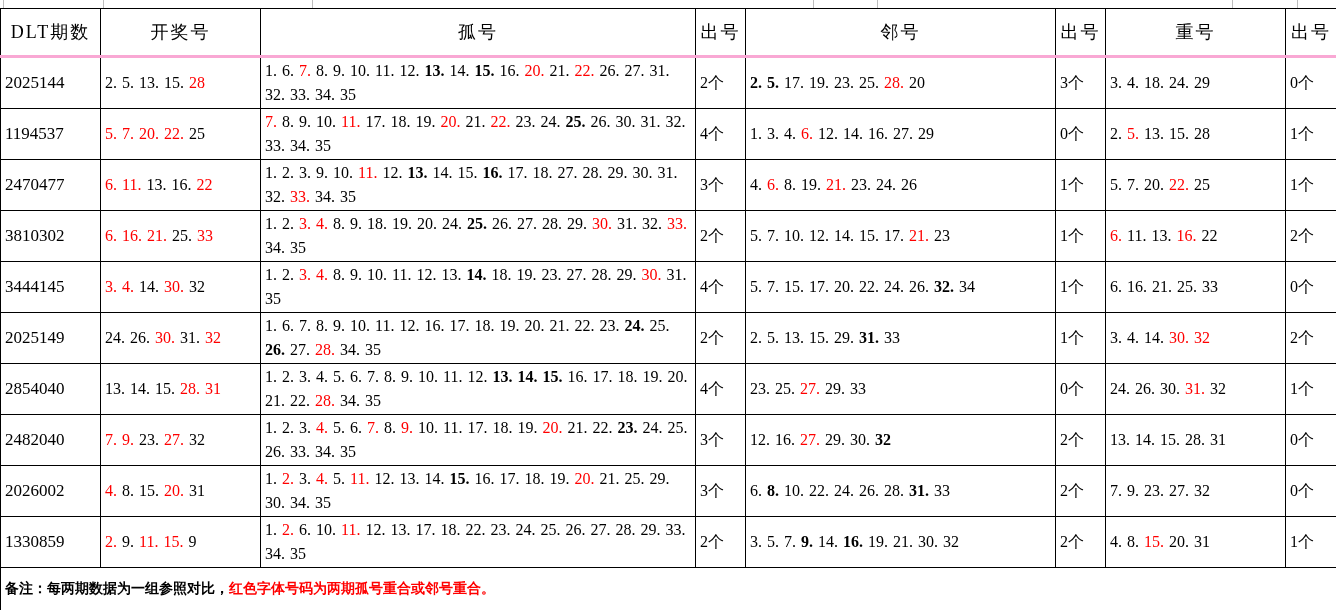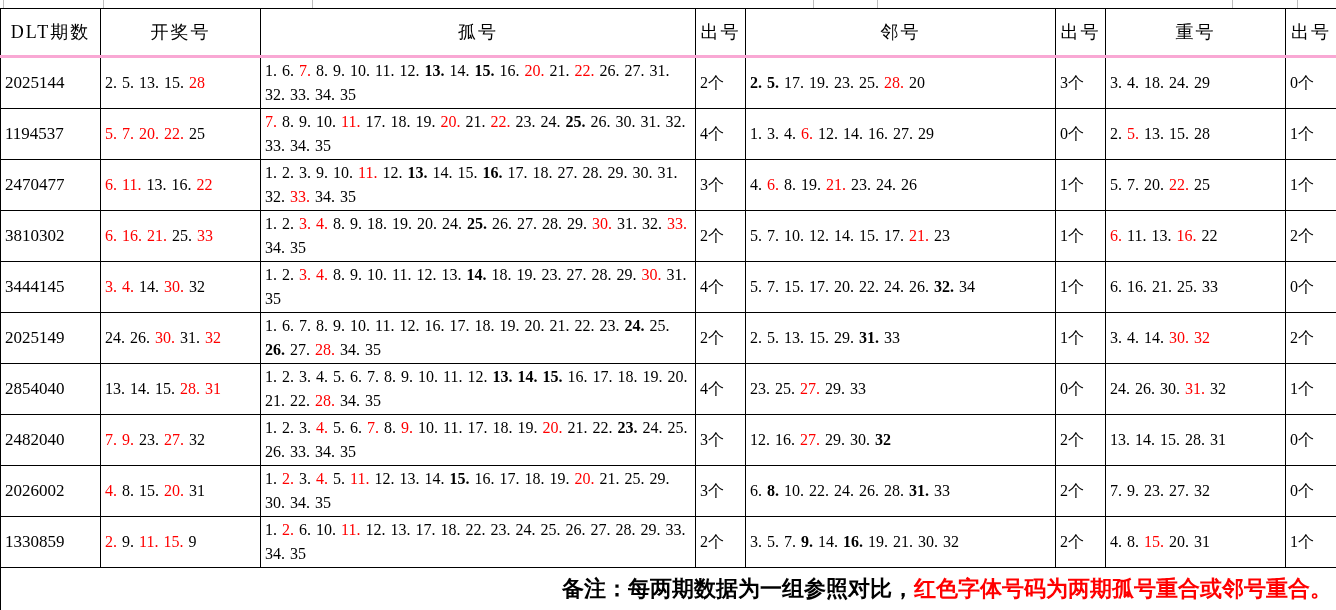--- a/index.html
+++ b/index.html
@@ -11,21 +11,21 @@
   .edge-strip.top{height:8px;}
   .edge-strip .vline{position:absolute;top:0;bottom:0;width:1px;background:#bdbdbd;}
 
   table{border-collapse:collapse;width:1336px;table-layout:fixed;}
   th,td{border:1px solid #000;padding:1px 4px;overflow:hidden;}
   thead th{height:44px;font-weight:normal;font-size:18px;text-align:center;border-bottom:3px solid #f9a8d4;letter-spacing:2px;}
   tbody td{height:47px;font-size:16px;line-height:1.5;}
   td.c-period{font-size:17px;}
   td.c-nums{text-align:left;word-spacing:1px;}
   td.c-count{text-align:left;font-size:16px;}
-  tfoot td{height:40px;text-align:right;font-size:22px;font-weight:bold;border-bottom:1px solid #000000;}
+  tfoot td{height:40px;text-align:left;font-size:14px;font-weight:bold;border-bottom:1px solid #000000;}
   .red{color:var(--red,#ff0000);}
   .bold{font-weight:bold;}
 </style>
 </head>
 <body>
 
 <div class="sheet">
 
   <div class="edge-strip top">
       <div class="vline" style="left: 3px;"></div>

